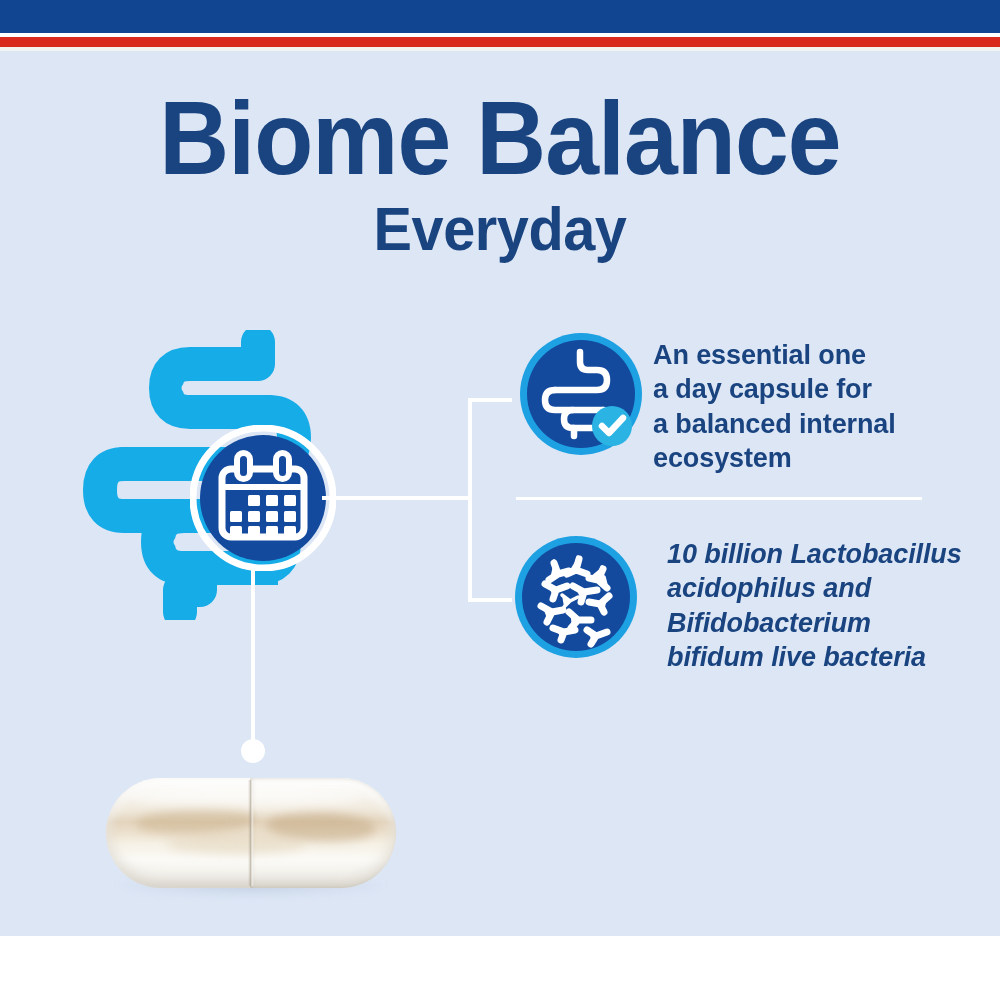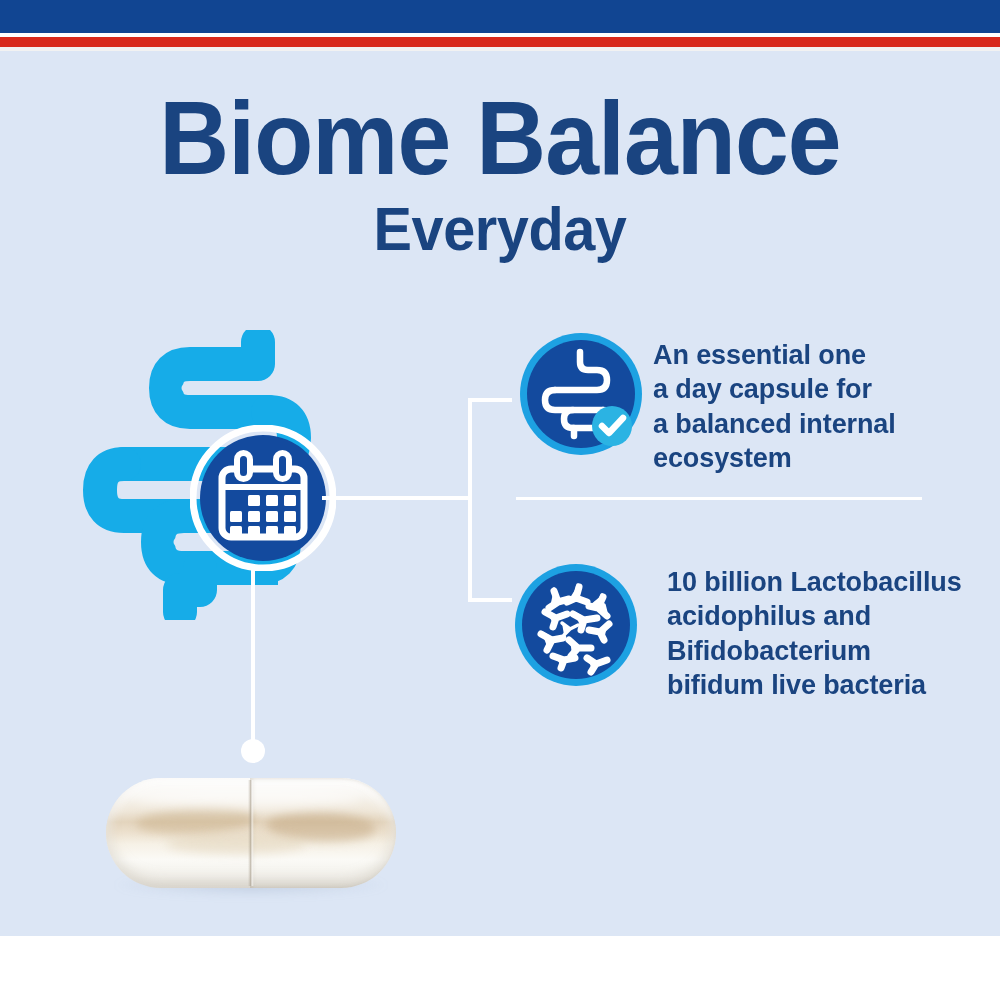--- a/index.html
+++ b/index.html
@@ -150,21 +150,21 @@
     background: #ffffff;
   }
 
   
   .feature {
     position: absolute;
     display: flex;
     align-items: flex-start;
   }
   .feature-1 { left: 517px; top: 330px; }
-  .feature-2 { left: 512px; top: 561px; }
+  .feature-2 { left: 512px; top: 533px; font-style: italic; }
 
   .feature-icon {
     flex: 0 0 auto;
     width: 128px;
     height: 128px;
     position: relative;
   }
   .feature-text {
     margin-left: 8px;
     font-family: "Liberation Sans Narrow", "Liberation Sans", sans-serif;

